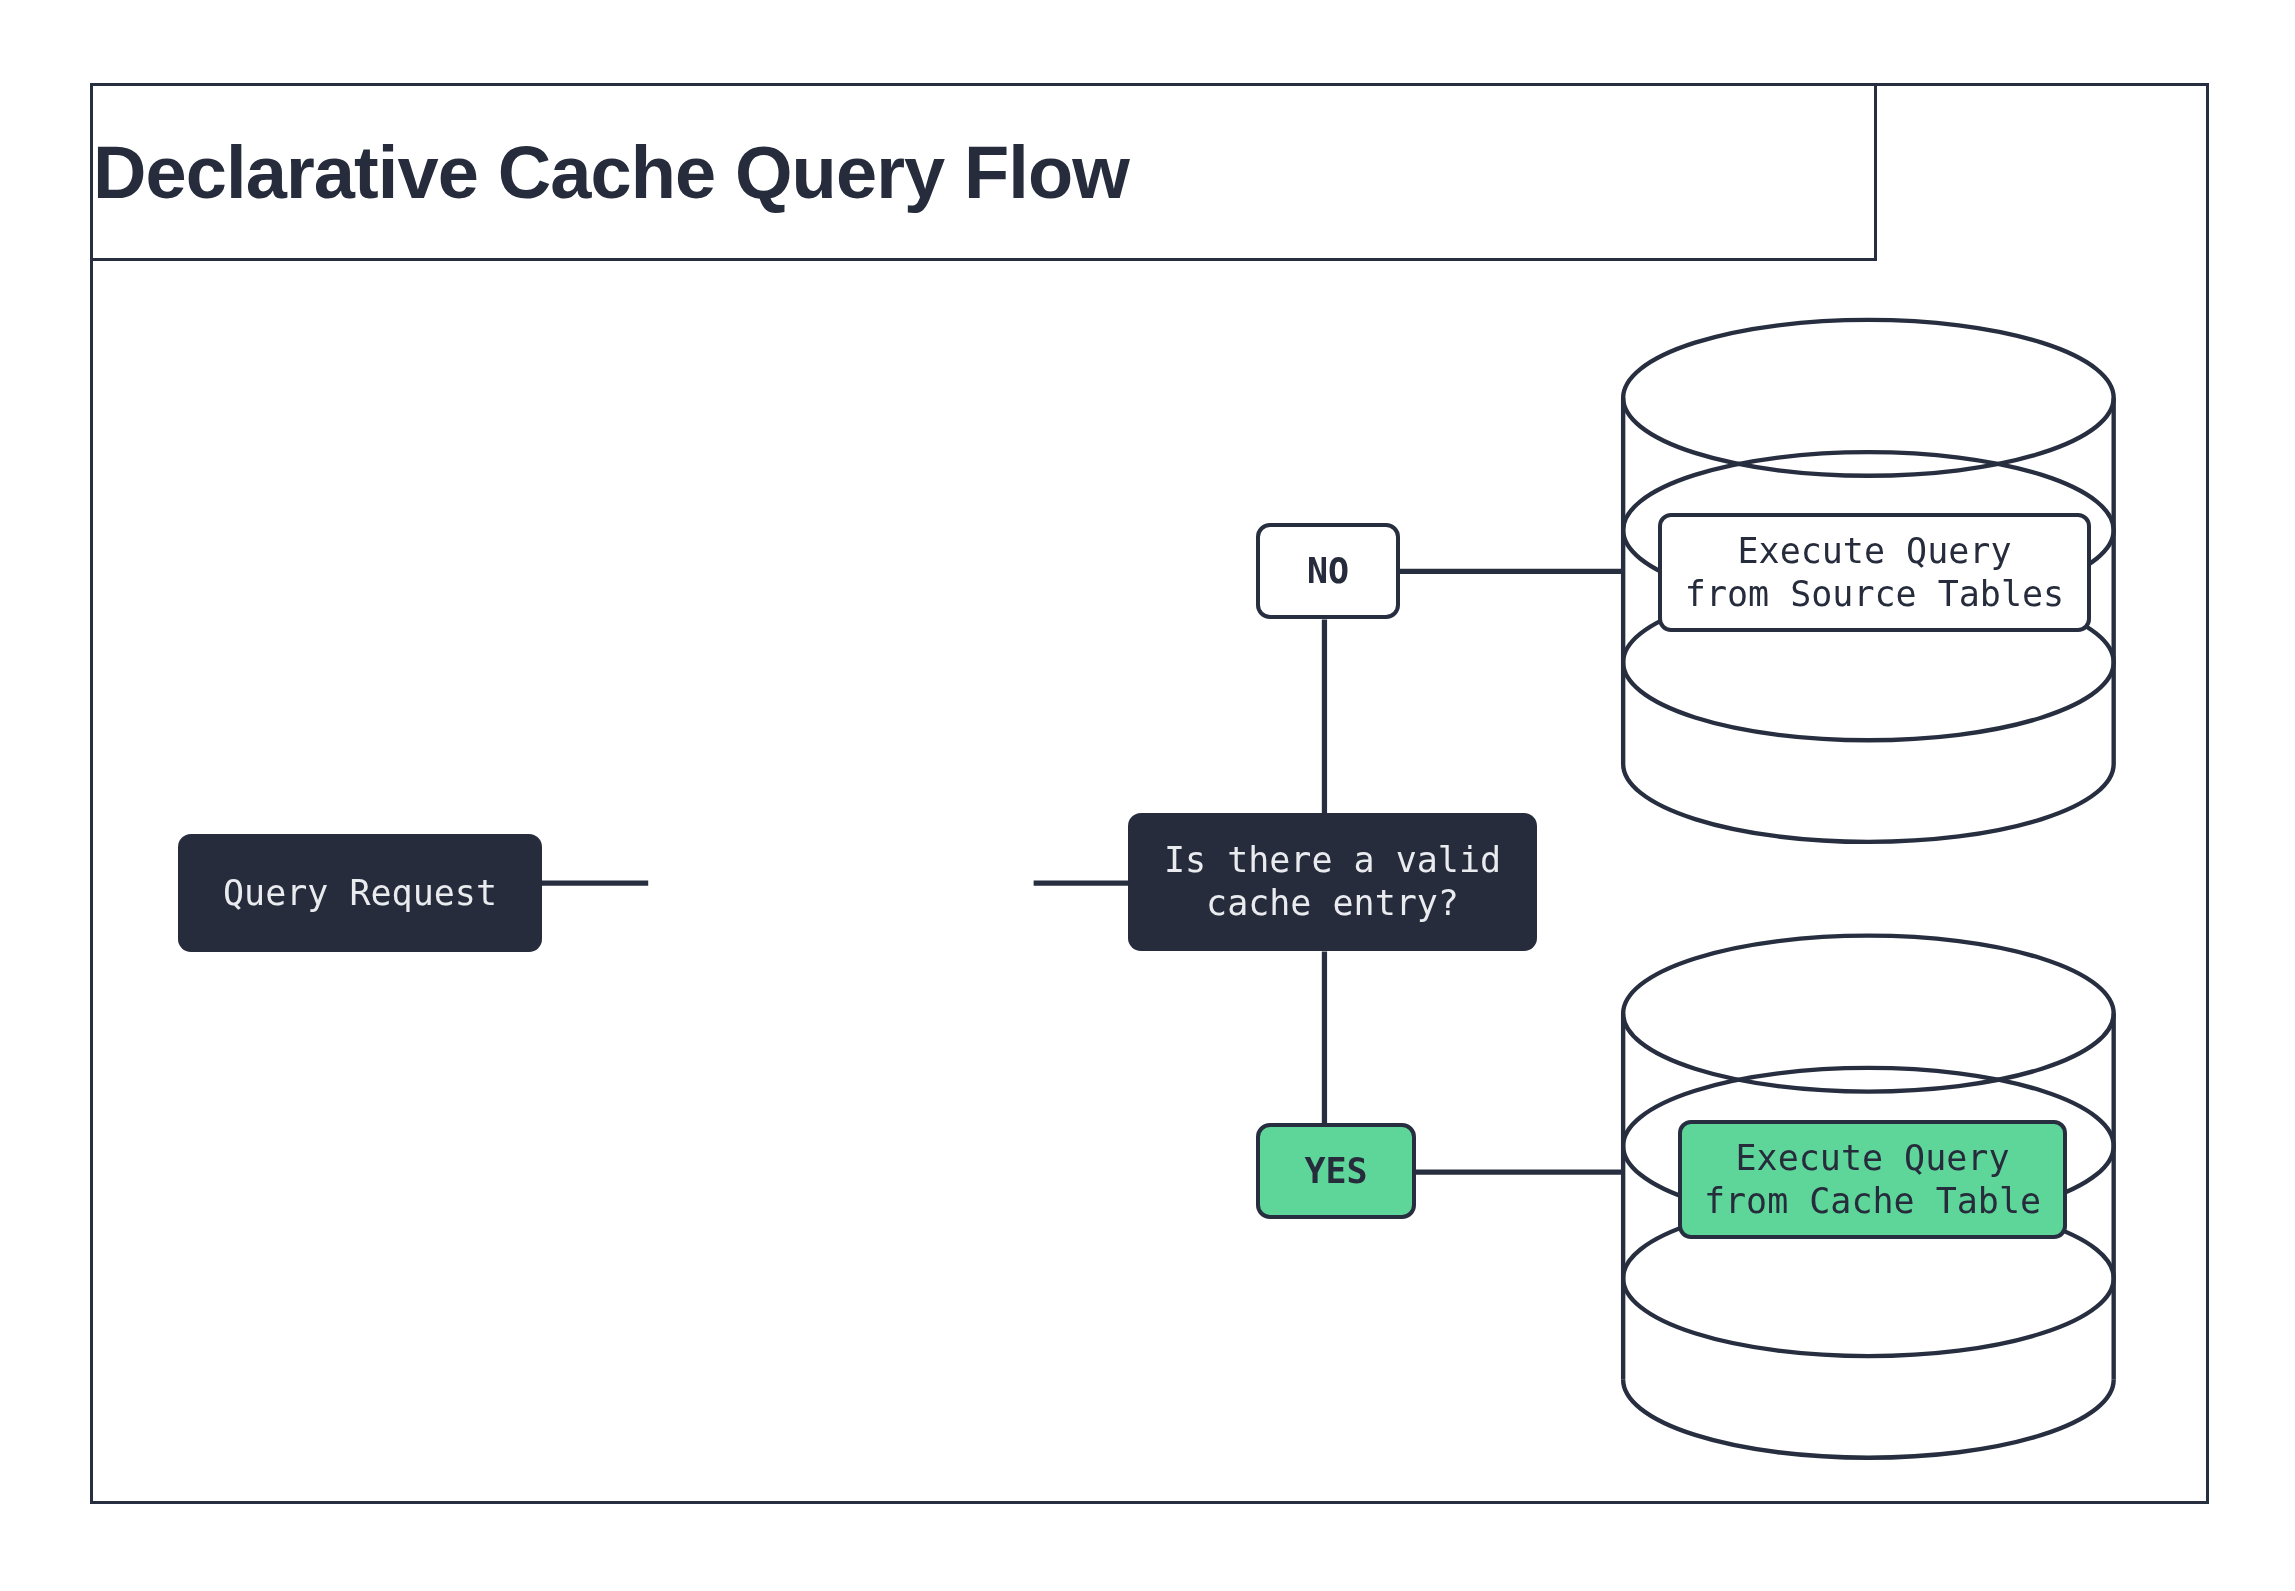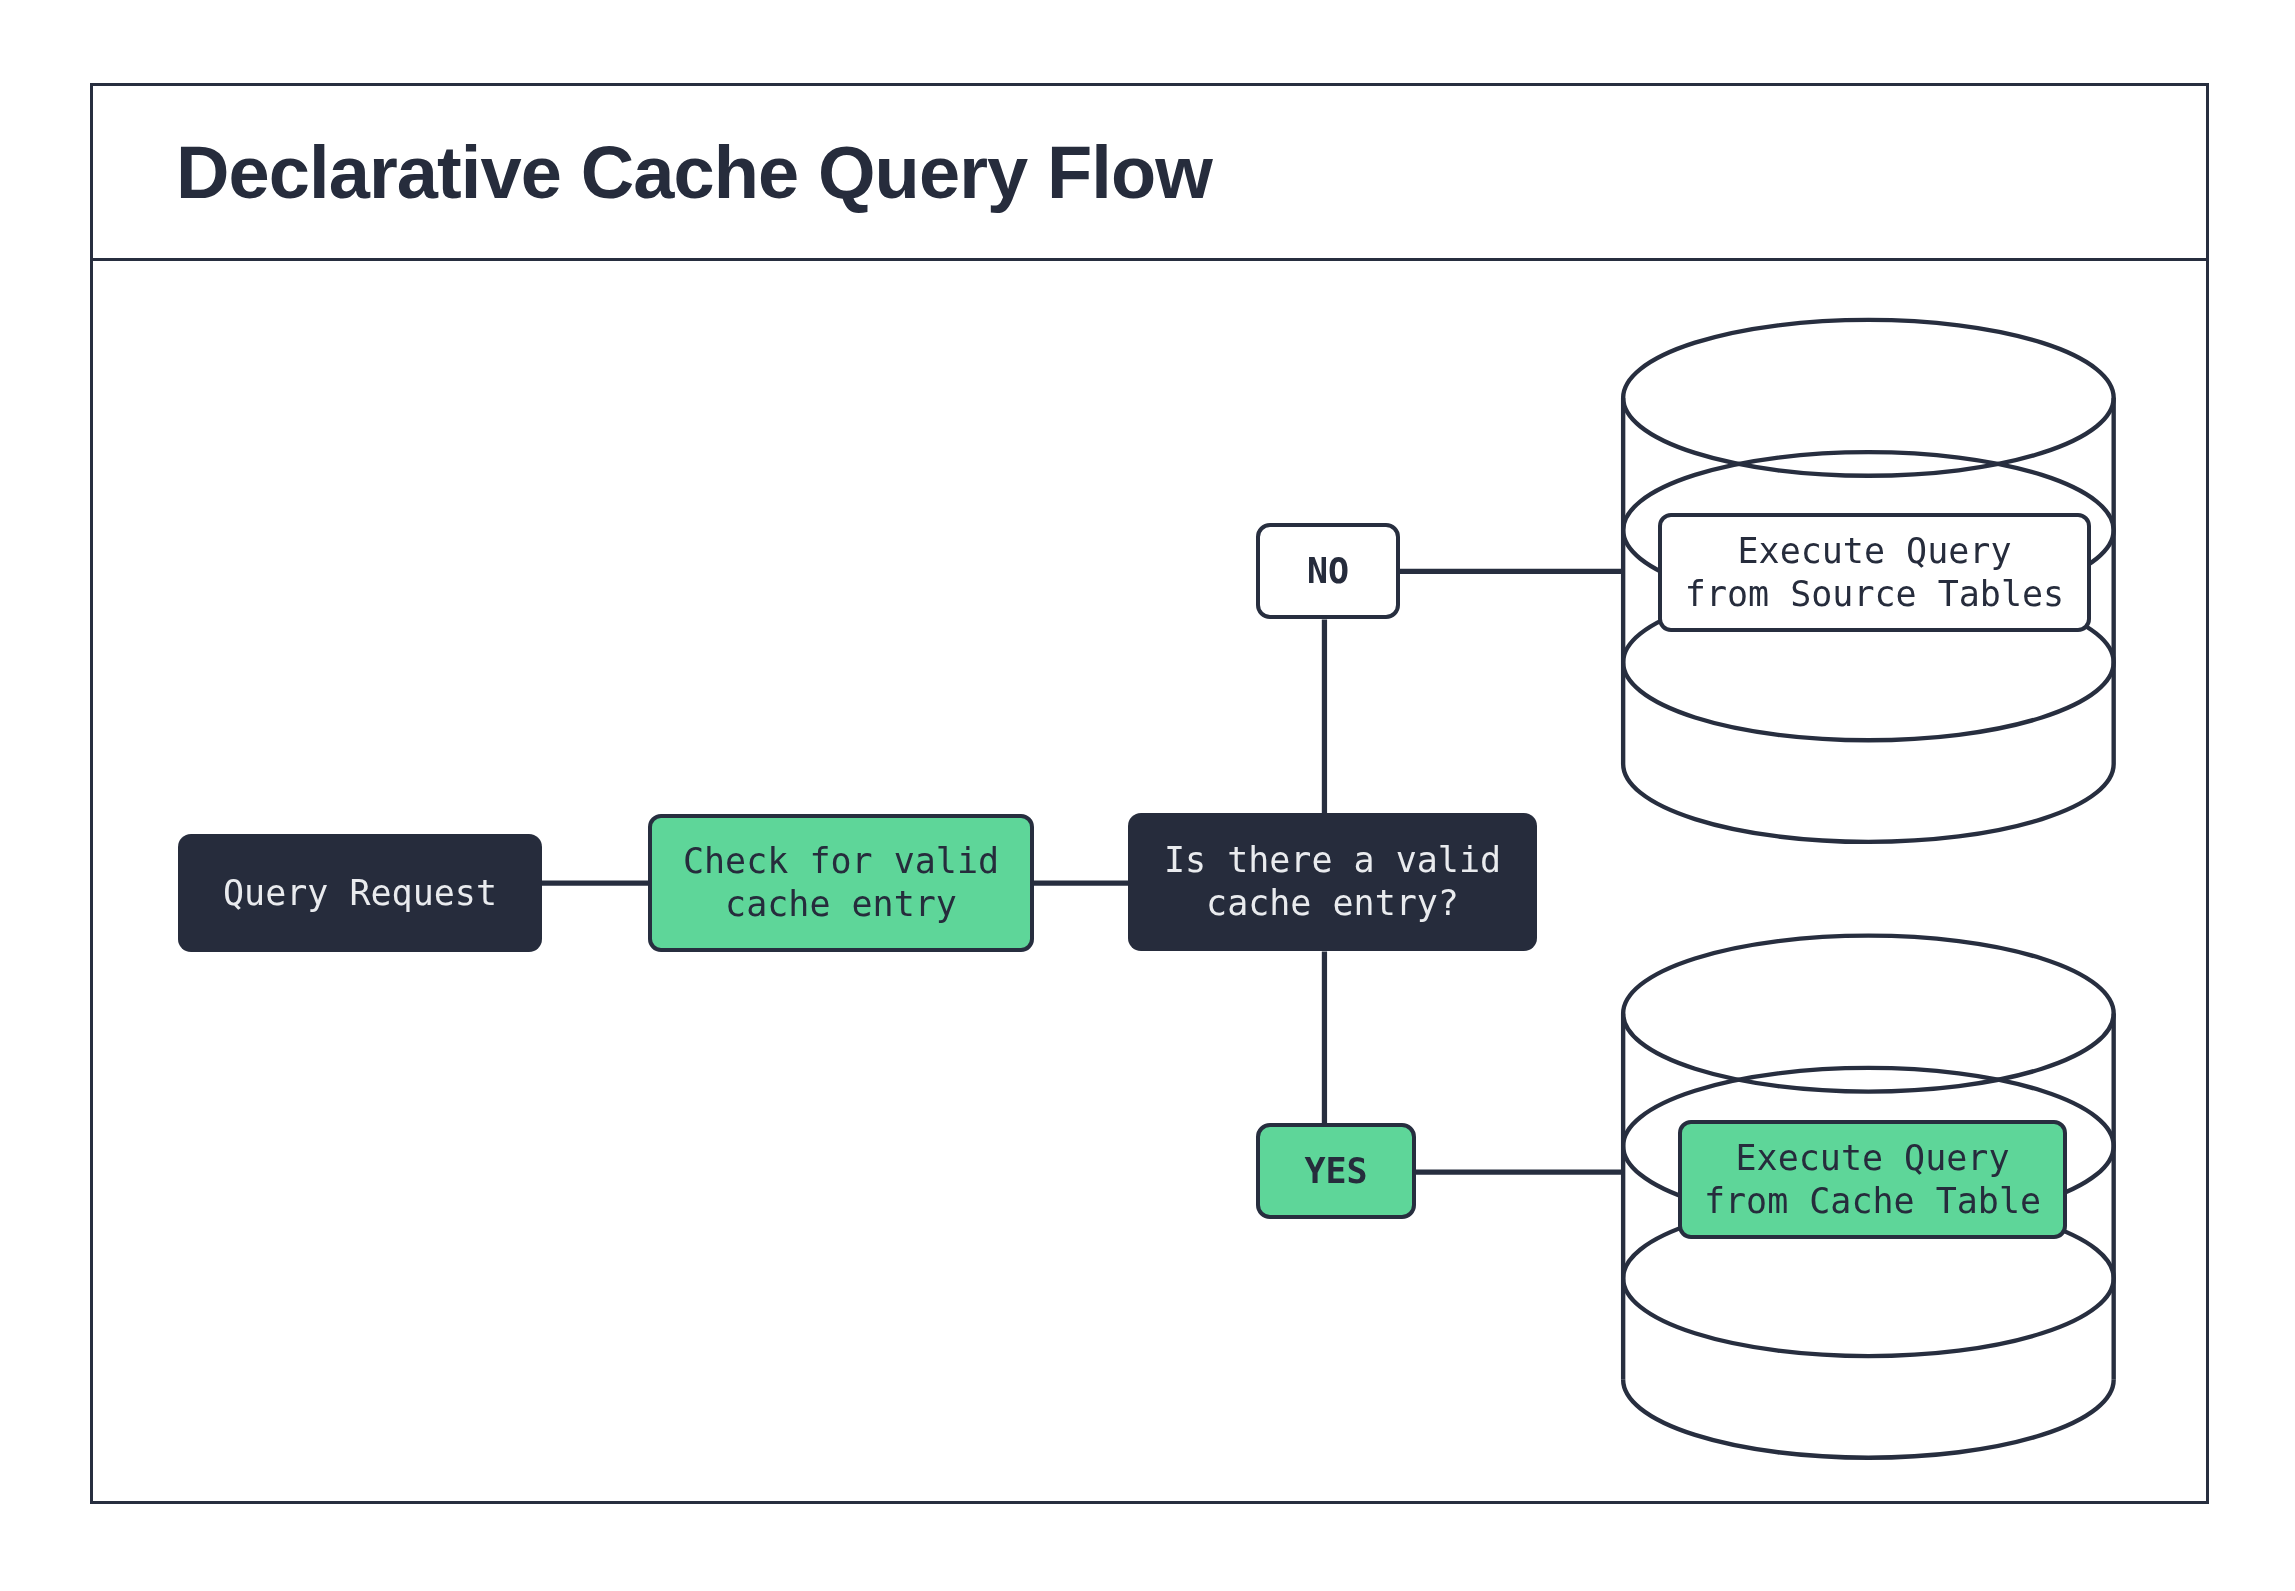--- a/index.html
+++ b/index.html
@@ -22,25 +22,24 @@
   .frame {
     position: absolute;
     left: 90px; top: 83px;
     width: 2119px; height: 1421px;
     border: 3.5px solid var(--ink);
     background: transparent;
   }
   .header {
     position: absolute;
     left: 90px; top: 83px;
-    width: 2119px; height: 178px;
+    width: 1787px; height: 178px;
     border: 3.5px solid var(--ink);
     display: flex;
     align-items: center;
-    padding-left: 83px;
   }
   .title {
     font-family: "Liberation Sans", sans-serif;
     font-weight: 700;
     font-size: 74px;
     letter-spacing: -0.9px;
     color: var(--dark-fill);
     white-space: nowrap;
   }
   
@@ -105,22 +104,20 @@
     <use href="#db-cylinder" xlink:href="#db-cylinder"></use>
     <use href="#db-cylinder" xlink:href="#db-cylinder" y="703"></use>
   </svg>
 
   <div class="header">
     <div class="title">Declarative Cache Query Flow</div>
   </div>
 
   <div class="node node--dark" id="query-request">Query Request</div>
 
-  <div class="node node--green" id="check-cache">Check for valid
-cache entry</div>
 
   <div class="node node--dark" id="decision">Is there a valid
 cache entry?</div>
 
   <div class="node node--white node--bold" id="no-box">NO</div>
 
   <div class="node node--green node--bold" id="yes-box">YES</div>
 
   <div class="node node--white" id="execute-source">Execute Query
 from Source Tables</div>

